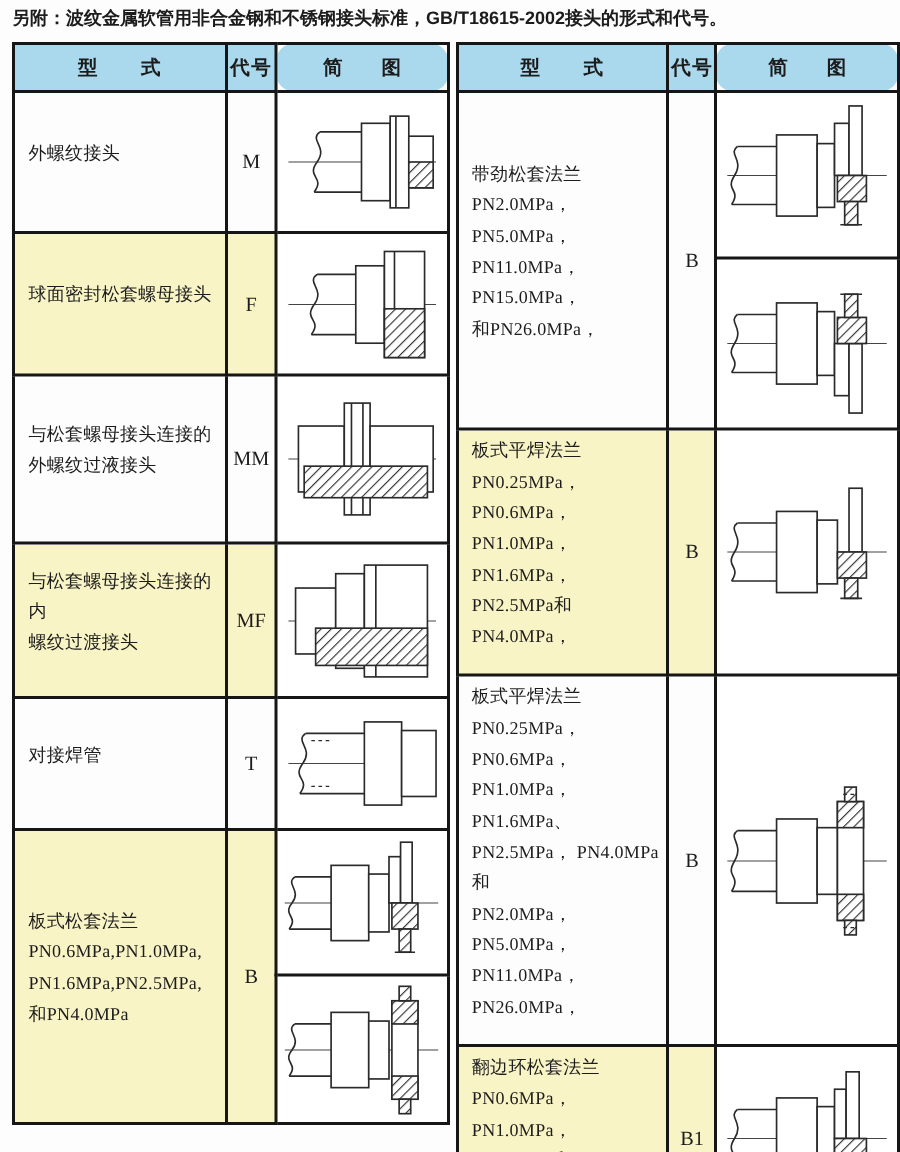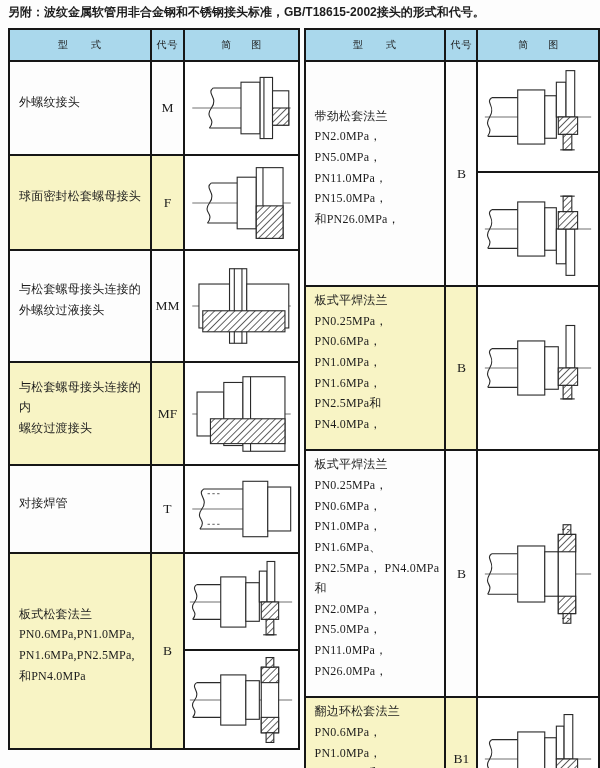--- a/index.html
+++ b/index.html
@@ -17,24 +17,24 @@
   .page-title{
     font-family:"Liberation Sans","DejaVu Sans",sans-serif;
     font-weight:bold;font-size:12px;
     padding:4px 4px 7px 8px;white-space:nowrap;
   }
   .tables{display:flex;gap:4px;padding-left:8px;align-items:flex-start;}
   table{border-collapse:collapse;table-layout:fixed;}
   td,th{border:2px solid var(--border);padding:0;overflow:hidden;}
   th{
     background:var(--header-bg);
-    font-weight:normal;font-size:10px;height:30px;
+    font-weight:bold;font-size:13px;height:30px;
     letter-spacing:1px;
   }
-  th.wide{letter-spacing:0;}
+  th.wide{letter-spacing:0;border-radius:12px;}
   td.type{
     font-size:12px;line-height:1.72;vertical-align:middle;
     padding:3px 2px 15px 9px;white-space:pre-line;
     letter-spacing:0.2px;
   }
   td.code{text-align:center;vertical-align:middle;font-size:13.5px;}
   td.diag{vertical-align:middle;text-align:center;background:#fff;}
   .hl{background:var(--highlight-bg);margin-top:22px;}
   svg.drawing{display:block;margin:0 auto;}
   svg.drawing *{stroke:#2a2a2a;stroke-width:1.15;fill:none;}

